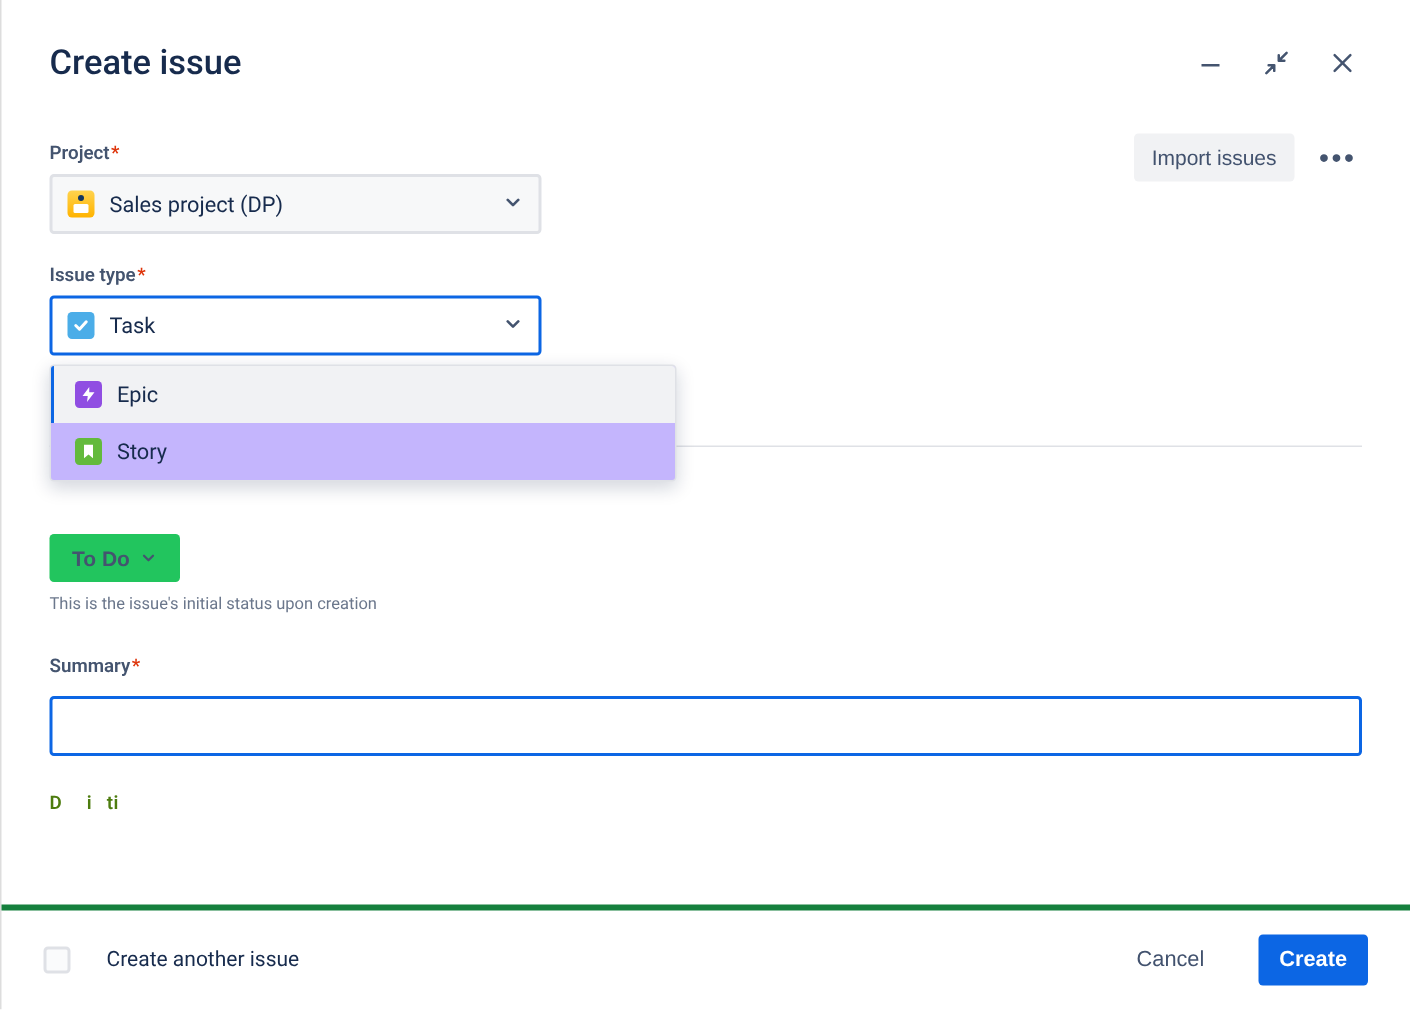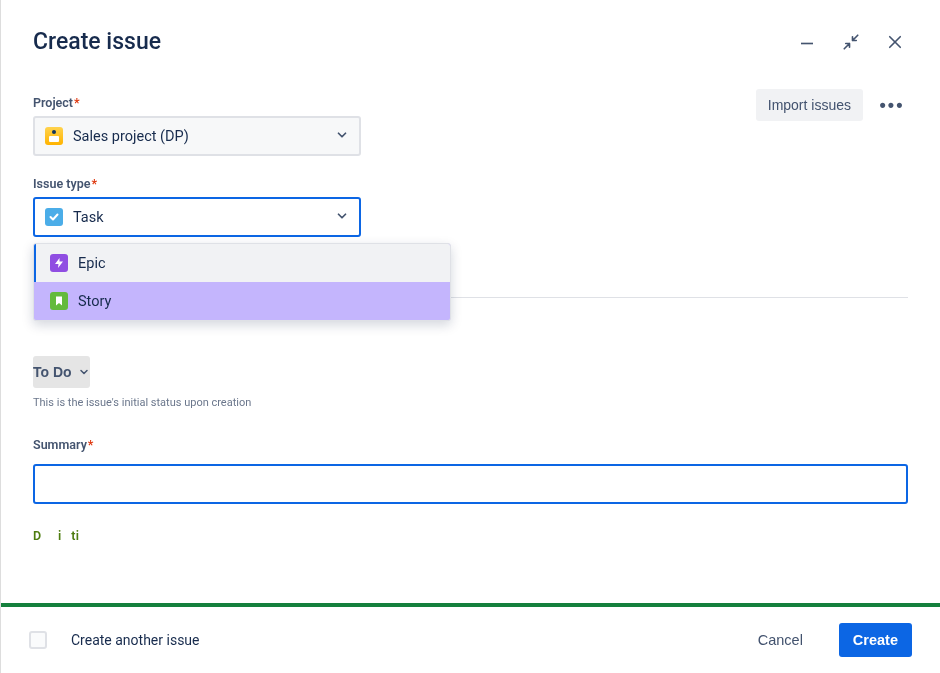--- a/index.html
+++ b/index.html
@@ -157,22 +157,22 @@
       border-left:2px solid #0C66E4;
     }
     .divider {
       margin: 60px 0 0 0;
       border: none;
       border-top:1px solid #DFE1E6;
     }
     .status-btn {
       display:inline-flex;align-items:center;gap:6px;
       margin-top: 58px;
-      background:#e5e5e5;border:none;border-radius:3px;
-      padding:8px 0;font-size:14px;font-weight:600;color:#44546F;
+      background:#22c55e;border:none;border-radius:3px;
+      padding:8px 15px;font-size:14px;font-weight:600;color:#44546F;
       cursor:pointer;
     }
     .hint {
       font-size:11px;color:#6B778C;margin-top:8px;
     }
     .summary-input {
       width:100%;
       height:40px;
       margin-top:6px;
       border:2px solid #0C66E4;

